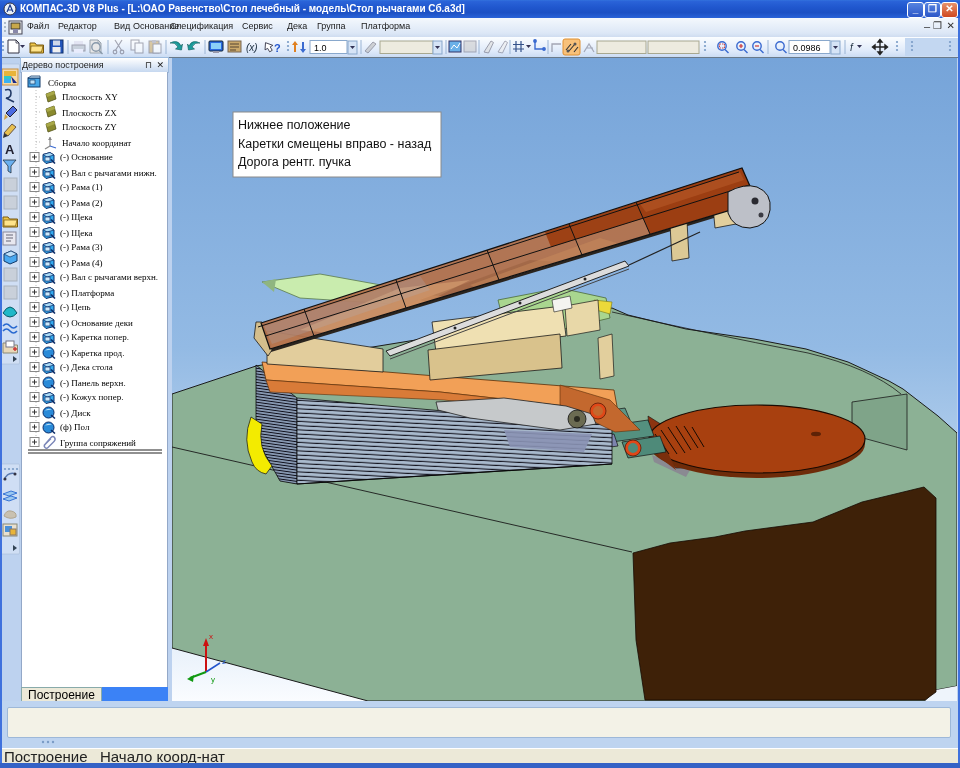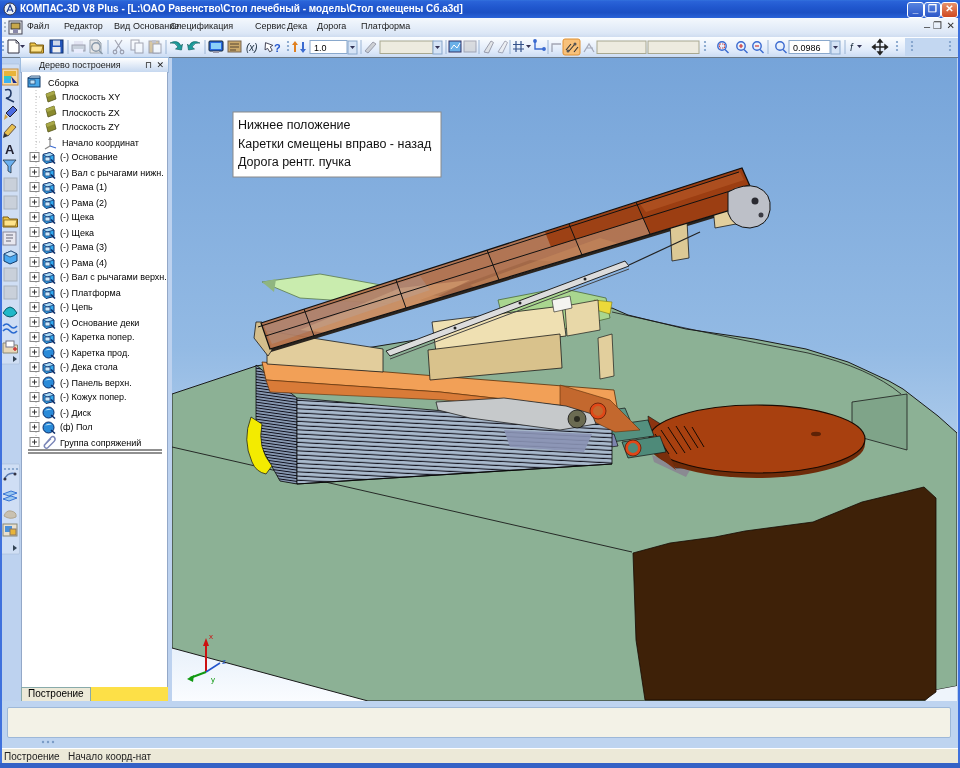--- a/index.html
+++ b/index.html
@@ -19,64 +19,64 @@
 #tools{position:absolute;left:0;top:37px;width:960px;height:20px;
  background:linear-gradient(#fbfdff,#dfeafa 70%,#cbdcf3);}
 #vptop{position:absolute;left:0px;top:57px;width:960px;height:1px;background:#6a7a8a;}
 
 #lstrip{position:absolute;left:0;top:58px;width:20px;height:643px;background:#bdd2ef;}
 
 #tree{position:absolute;left:20px;top:57px;width:149px;height:644px;background:#bdd2ef;}
 #treehdr{position:absolute;left:0;top:0;width:147px;height:14px;border:1px solid #9ebcdf;
  background:linear-gradient(#ffffff,#c6d8f0);font-size:9px;color:#222;line-height:14px;}
 #treebody{position:absolute;left:1px;top:15px;width:145px;height:656px;background:#ffffff;
- border:1px solid #93a8c8;border-top:none;}
-#treetab{position:absolute;left:1px;top:630px;width:147px;height:14px;background:#fde047;font-size:10px;}
+ border:1px solid #93a8c8;border-top:none;font-family:Liberation Serif, serif;}
+#treetab{position:absolute;left:1px;top:630px;width:147px;height:14px;background:#3b82f6;font-size:12px;}
 
 #propbar{position:absolute;left:0;top:701px;width:960px;height:47px;background:#bed4f0;}
 #propinner{position:absolute;left:7px;top:6px;width:942px;height:29px;background:#f3f2e7;
  border:1px solid #9db8d8;border-radius:2px;}
 #status{position:absolute;left:0;top:748px;width:960px;height:15px;background:#ece9d8;
- font-size:10px;color:#222;line-height:15px;border-top:1px solid #fff;}
+ font-size:15px;color:#222;line-height:15px;border-top:1px solid #fff;}
 #bottomblue{position:absolute;left:0;top:763px;width:960px;height:5px;background:#3462c6;}
 
 #bleft{position:absolute;left:0;top:18px;width:2px;height:745px;background:#3f71dd;}
 #bright{position:absolute;left:958px;top:18px;width:2px;height:745px;background:#3f71dd;}
 </style></head>
 <body>
 <div id="app">
 <div id="title">
  <svg style="position:absolute;left:3px;top:2px" width="14" height="14" viewBox="0 0 14 14">
   <circle cx="7" cy="7" r="6" fill="#e8f0fa" stroke="#334" stroke-width="1"></circle>
   <path d="M4,10 L7,3 L10,10 M5.2,8 h3.6" stroke="#1a3a8a" stroke-width="1.2" fill="none"></path>
  </svg>
- <span class="txt">КОМПАС-3D V8 Plus - [L:\ОАО Равенство\Стол лечебный - модель\Стол смещены Сб.a3d]</span>
+ <span class="txt">КОМПАС-3D V8 Plus - [L:\ОАО Равенство\Стол лечебный - модель\Стол рычагами Сб.a3d]</span>
  <div class="tbtn" style="left:907px;background:linear-gradient(#5684e0,#2b56c8);">_</div>
  <div class="tbtn" style="left:924px;background:linear-gradient(#5684e0,#2b56c8);">❐</div>
  <div class="tbtn" style="left:941px;background:linear-gradient(#e8936b,#cf4820);">✕</div>
 </div>
 <div id="menu">
  <svg style="position:absolute;left:2px;top:2px" width="8" height="15">
         <circle cx="3" cy="3" r="1" fill="#9ab"></circle>
         <circle cx="3" cy="7" r="1" fill="#9ab"></circle>
         <circle cx="3" cy="11" r="1" fill="#9ab"></circle>
       </svg>
  <svg style="position:absolute;left:8px;top:2px" width="15" height="15" viewBox="0 0 15 15">
   <rect x="1" y="1" width="13" height="13" fill="#f4f6f8" stroke="#445"></rect>
   <rect x="3" y="3" width="9" height="6" fill="#c8a84a" stroke="#333"></rect>
   <rect x="5" y="9" width="5" height="4" fill="#88a"></rect>
  </svg>
  <span class="mi" style="left:27px">Файл</span>
- <span class="mi" style="left:64px">Редактор</span>
+ <span class="mi" style="left:58px">Редактор</span>
  <span class="mi" style="left:114px">Вид</span>
  <span class="mi" style="left:133px">Основание</span>
  <span class="mi" style="left:170px">Спецификация</span>
- <span class="mi" style="left:255px">Сервис</span>
+ <span class="mi" style="left:242px">Сервис</span>
  <span class="mi" style="left:287px">Дека</span>
- <span class="mi" style="left:317px">Дорога</span>
+ <span class="mi" style="left:317px">Группа</span>
  <span class="mi" style="left:361px">Платформа</span>
  <span style="position:absolute;right:30px;top:2px;color:#333;font-size:11px;">–</span>
  <span style="position:absolute;right:18px;top:2px;color:#333;font-size:10px;">❐</span>
  <span style="position:absolute;right:5px;top:2px;color:#333;font-size:10px;">✕</span>
 </div>
 <div id="tools"><svg width="960" height="20" viewBox="0 0 960 20" id="toolsvg">
 <g fill="#7a9cc6">
           <circle cx="3" cy="5" r="1.1"></circle>
           <circle cx="3" cy="9" r="1.1"></circle>
           <circle cx="3" cy="13" r="1.1"></circle>
@@ -328,21 +328,21 @@
         </g>
 <path transform="translate(3,450)" d="M1,8 q2,-6 7,-5 q6,1 5,6 q-6,3 -12,-1 z" fill="#c8baa0" stroke="#a89878" opacity="0.8"></path>
 <g transform="translate(3,466)">
           <rect width="14" height="12" fill="#e8e0d0" stroke="#887"></rect>
           <rect x="2" y="2" width="7" height="6" fill="#4a90d8"></rect>
           <rect x="7" y="5" width="6" height="6" fill="#e8b43a" stroke="#876"></rect>
         </g>
 <path d="M13,487 l4,3 l-4,3" fill="#345" stroke="none"></path>
 </svg></div>
 <div id="tree">
- <div id="treehdr"><span style="margin-left:18px">Дерево построения</span>
+ <div id="treehdr"><span style="margin-left:1px">Дерево построения</span>
   <span style="position:absolute;right:16px;top:0px;font-size:9px">⊓</span>
   <span style="position:absolute;right:4px;top:0px;font-size:9px">✕</span></div>
  <div id="treebody"><svg width="145" height="628" viewBox="0 0 145 628" id="treesvg">
 <path d="M14,18 V372" stroke="#aaa" stroke-width="0.8" stroke-dasharray="1,2"></path>
 <g transform="translate(6,4.0)">
             <rect x="0" y="2" width="12" height="9" fill="#49a8e8" stroke="#123a6a" stroke-width="1"></rect>
             <path d="M0,2 L3,0 L12,0 L12,2 Z" fill="#cfe8fa" stroke="#123a6a" stroke-width="0.8"></path>
             <rect x="2" y="4" width="5" height="4" fill="#bfe0f6" stroke="#123a6a" stroke-width="0.7"></rect>
           </g>
 <text x="26" y="14" font-size="9" fill="#000">Сборка</text>

